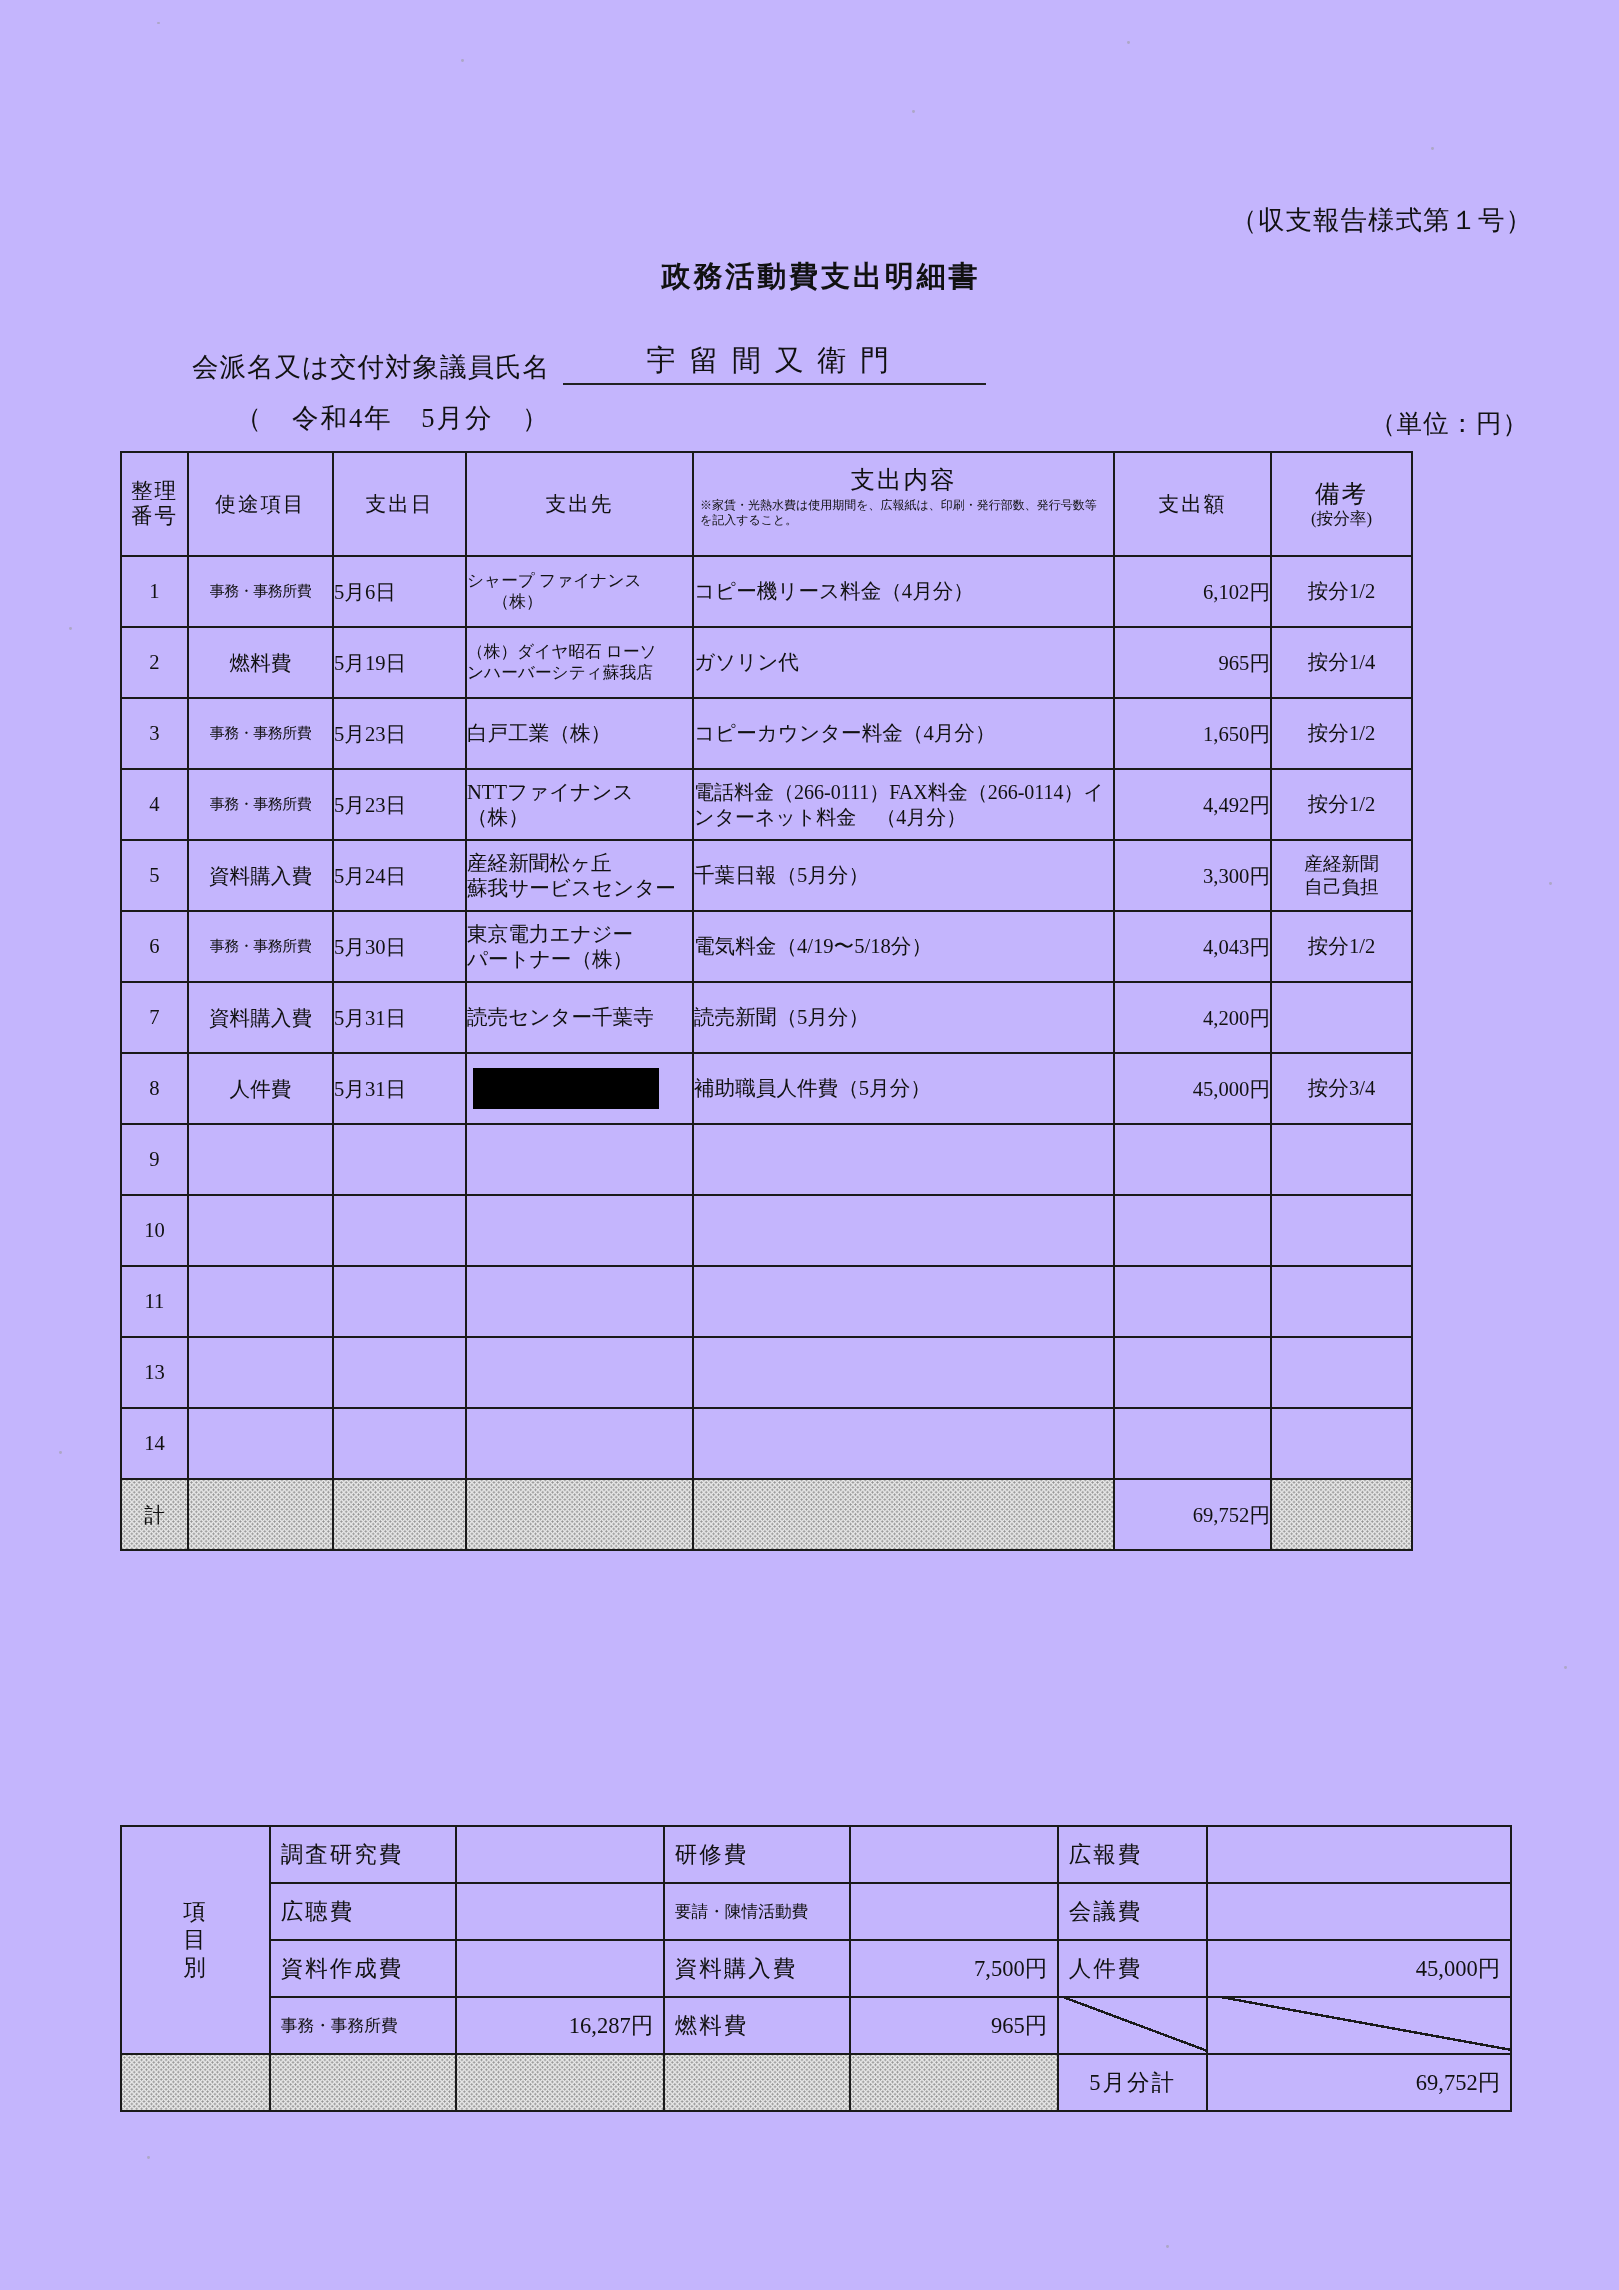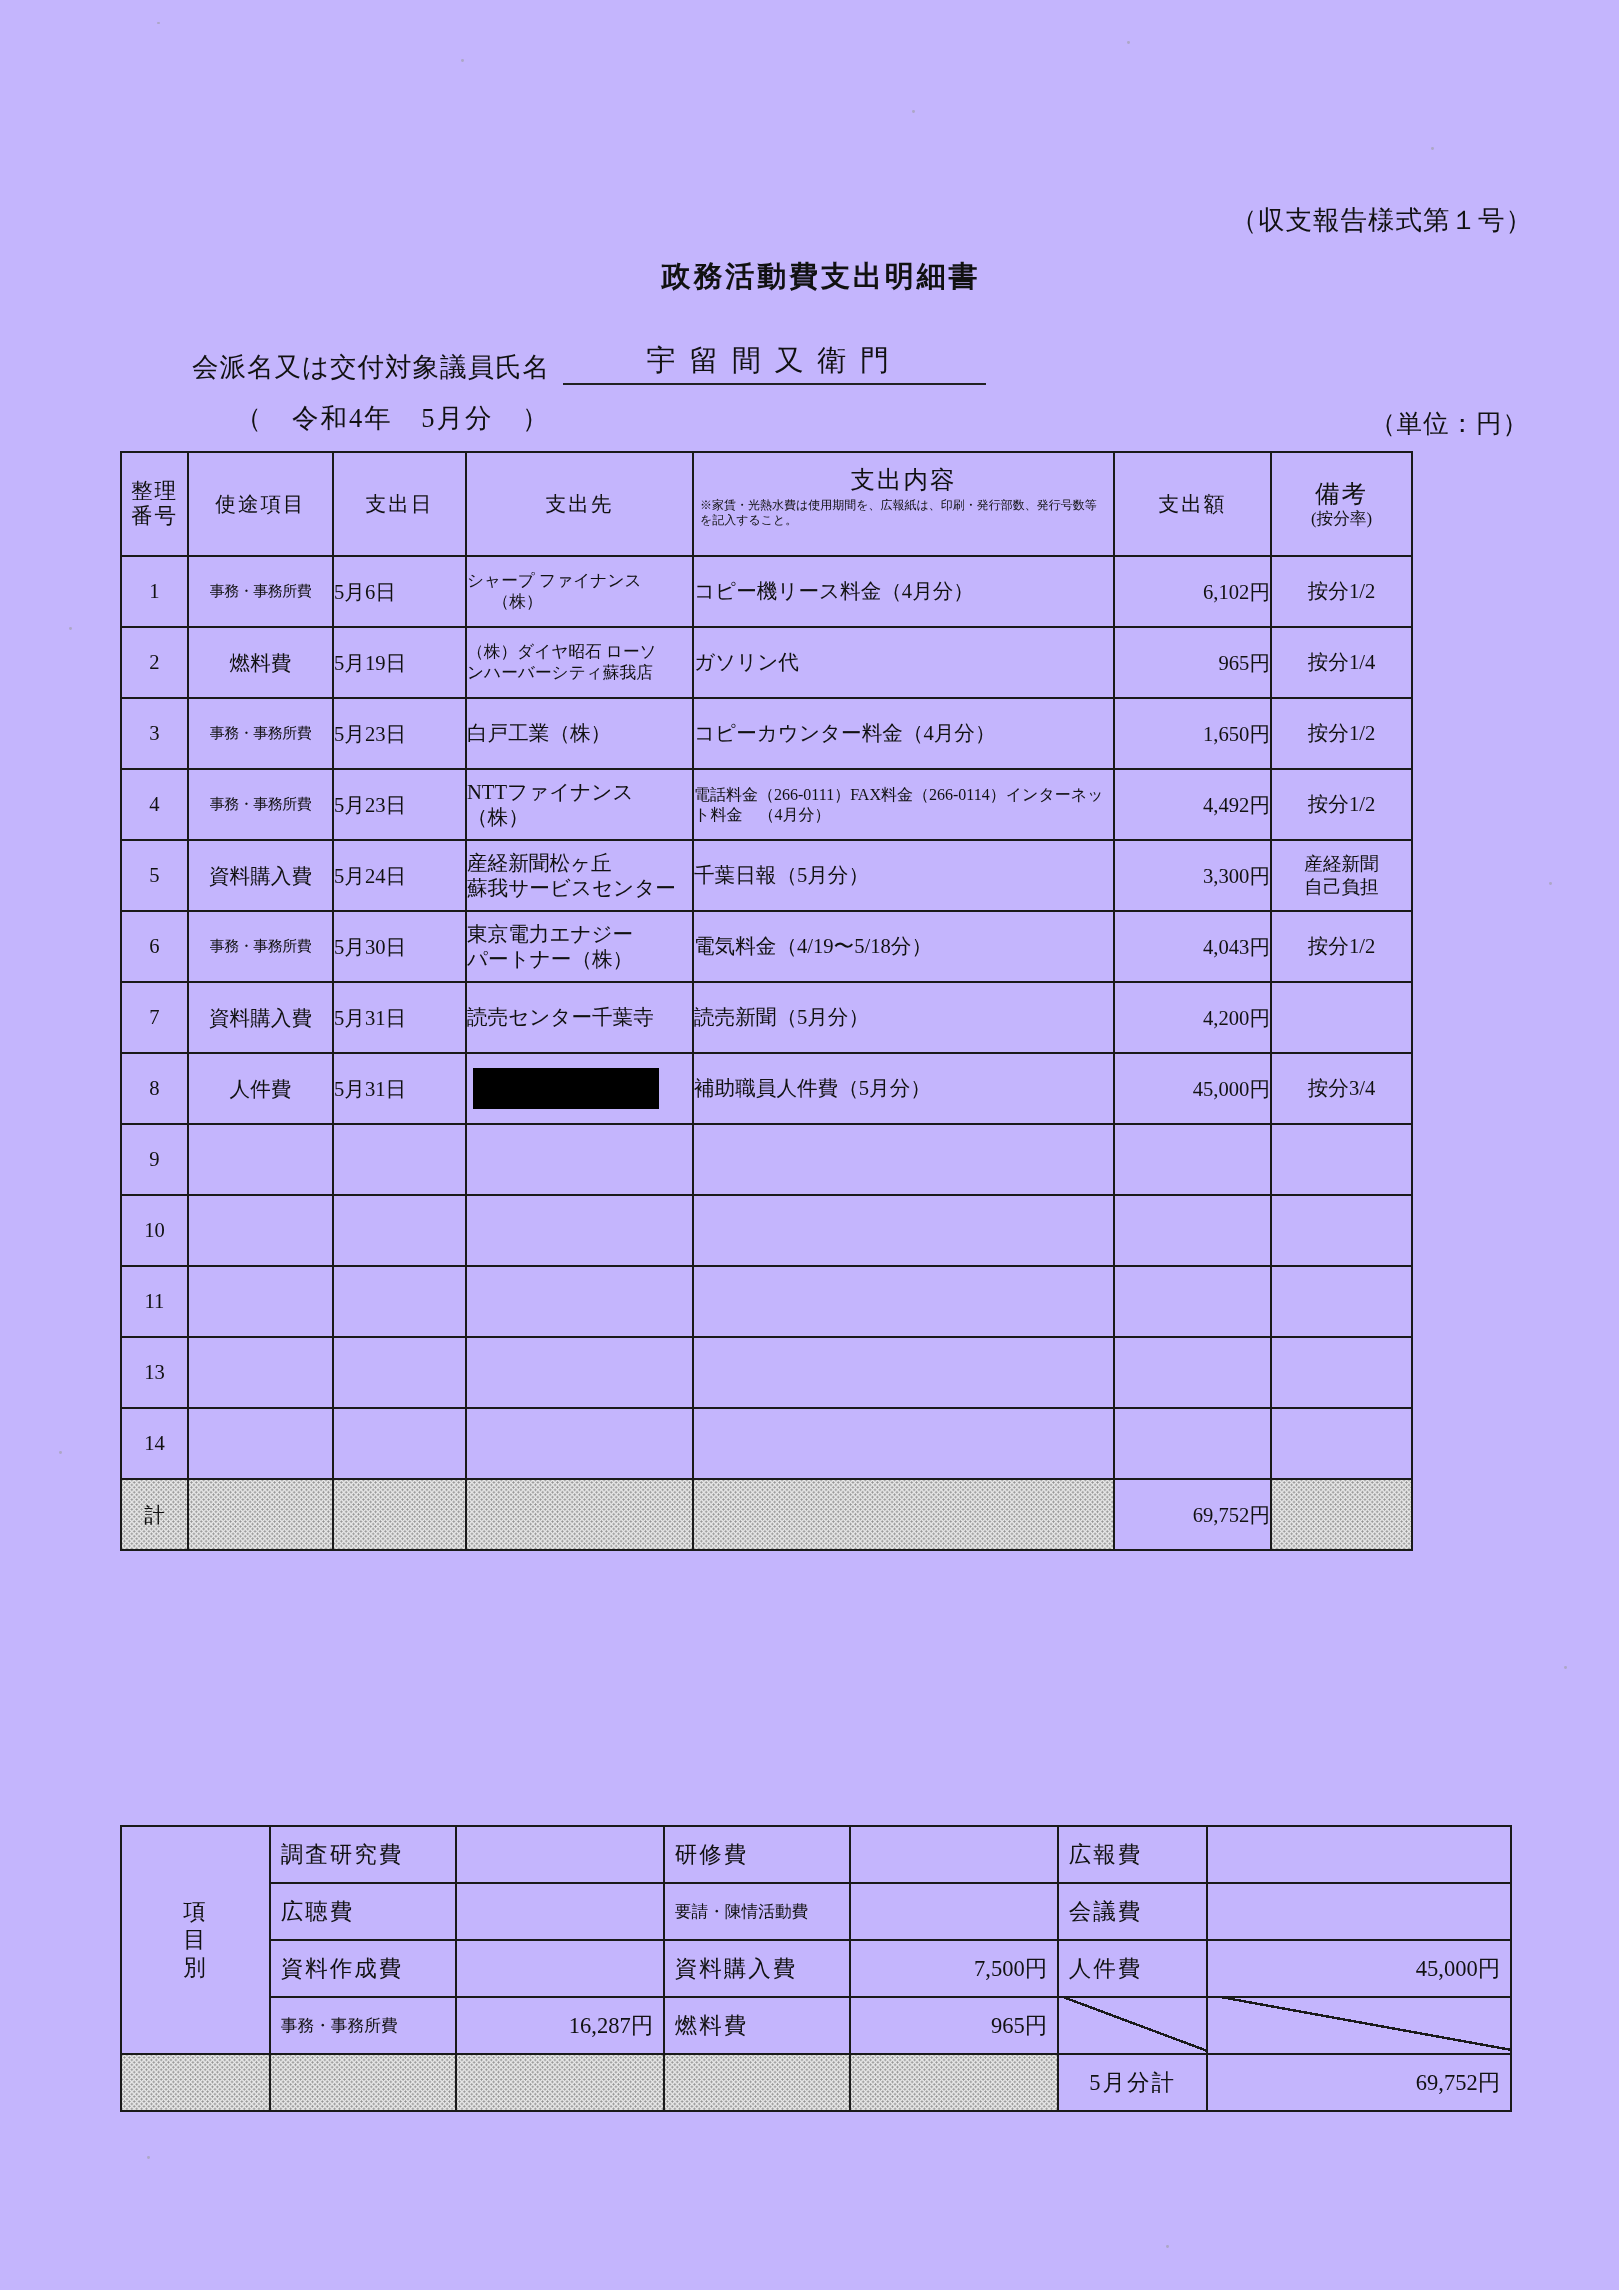--- a/index.html
+++ b/index.html
@@ -113,21 +113,21 @@
 
   table.main tbody td { height: 69px; }
   .c-no   { text-align: center; font-size: 22.5px; }
   .c-item { text-align: center; font-size: 19.6px; letter-spacing: 0px; }
   .c-item.small { font-size: 15px; letter-spacing: -0.5px; }
   .c-date { font-size: 21.6px; margin-left: 15px; }
   .c-payee{ text-align: left; font-size: 19.6px; padding-left: 7.8px; line-height: 1.2; }
   .c-payee.small { font-size: 16.7px; }
   .c-payee .indent { display:block; padding-left: 25.5px; }
   .c-desc { text-align: left; font-size: 18.6px; padding-left: 7.8px; line-height: 1.25; }
-  .c-desc.small { font-size: 16px; font-family: Liberation Serif, serif; }
+  .c-desc.small { font-size: 20px; font-family: Liberation Serif, serif; }
   .c-amt  { text-align: right; font-size: 21.6px; padding-right: 9.8px; }
   .c-rem  { text-align: center; font-size: 19.6px; line-height: 1.2; }
   .c-rem.two { font-size: 18.6px; }
 
   .redacted {
     display: block;
     background: #000;
     height: 41px;
     margin: 0 33px 0 5.9px;
   }

